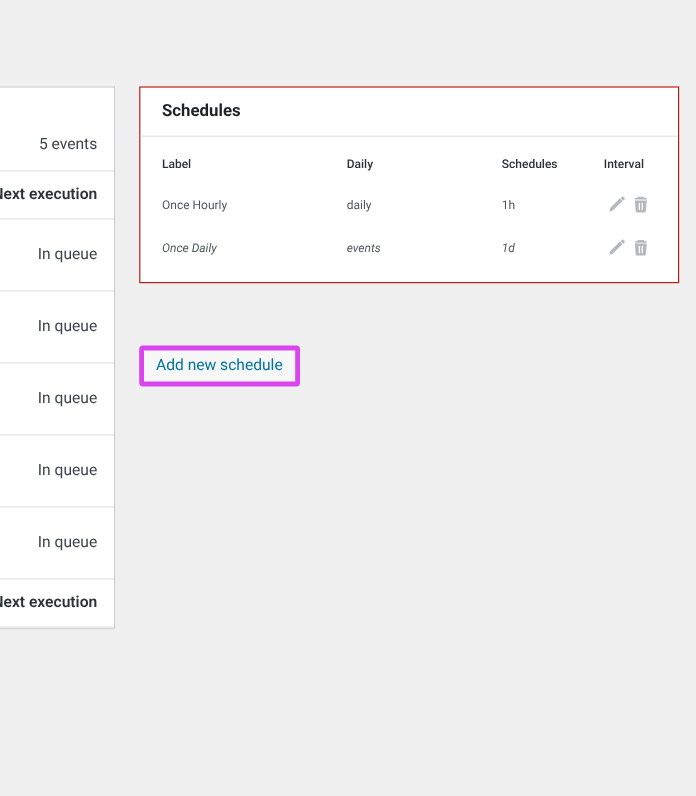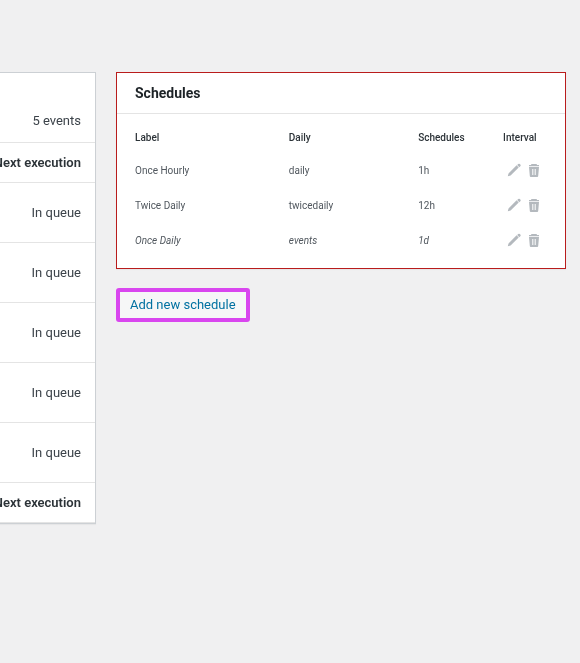--- a/index.html
+++ b/index.html
@@ -167,34 +167,20 @@
               <svg viewBox="0 0 16 16">
                 <use href="#ico-edit"></use>
               </svg>
             </span><span class="icon-btn">
               <svg viewBox="0 0 16 16">
                 <use href="#ico-trash"></use>
               </svg>
             </span></td>
         </tr>
         <tr>
-          <td class="col-label">Twice Daily</td>
-          <td class="col-slug">twicedaily</td>
-          <td class="col-interval">12h</td>
-          <td class="col-actions"><span class="icon-btn">
-              <svg viewBox="0 0 16 16">
-                <use href="#ico-edit"></use>
-              </svg>
-            </span><span class="icon-btn">
-              <svg viewBox="0 0 16 16">
-                <use href="#ico-trash"></use>
-              </svg>
-            </span></td>
-        </tr>
-        <tr>
           <td class="col-label">Once Daily</td>
           <td class="col-slug">events</td>
           <td class="col-interval">1d</td>
           <td class="col-actions"><span class="icon-btn">
               <svg viewBox="0 0 16 16">
                 <use href="#ico-edit"></use>
               </svg>
             </span><span class="icon-btn">
               <svg viewBox="0 0 16 16">
                 <use href="#ico-trash"></use>

